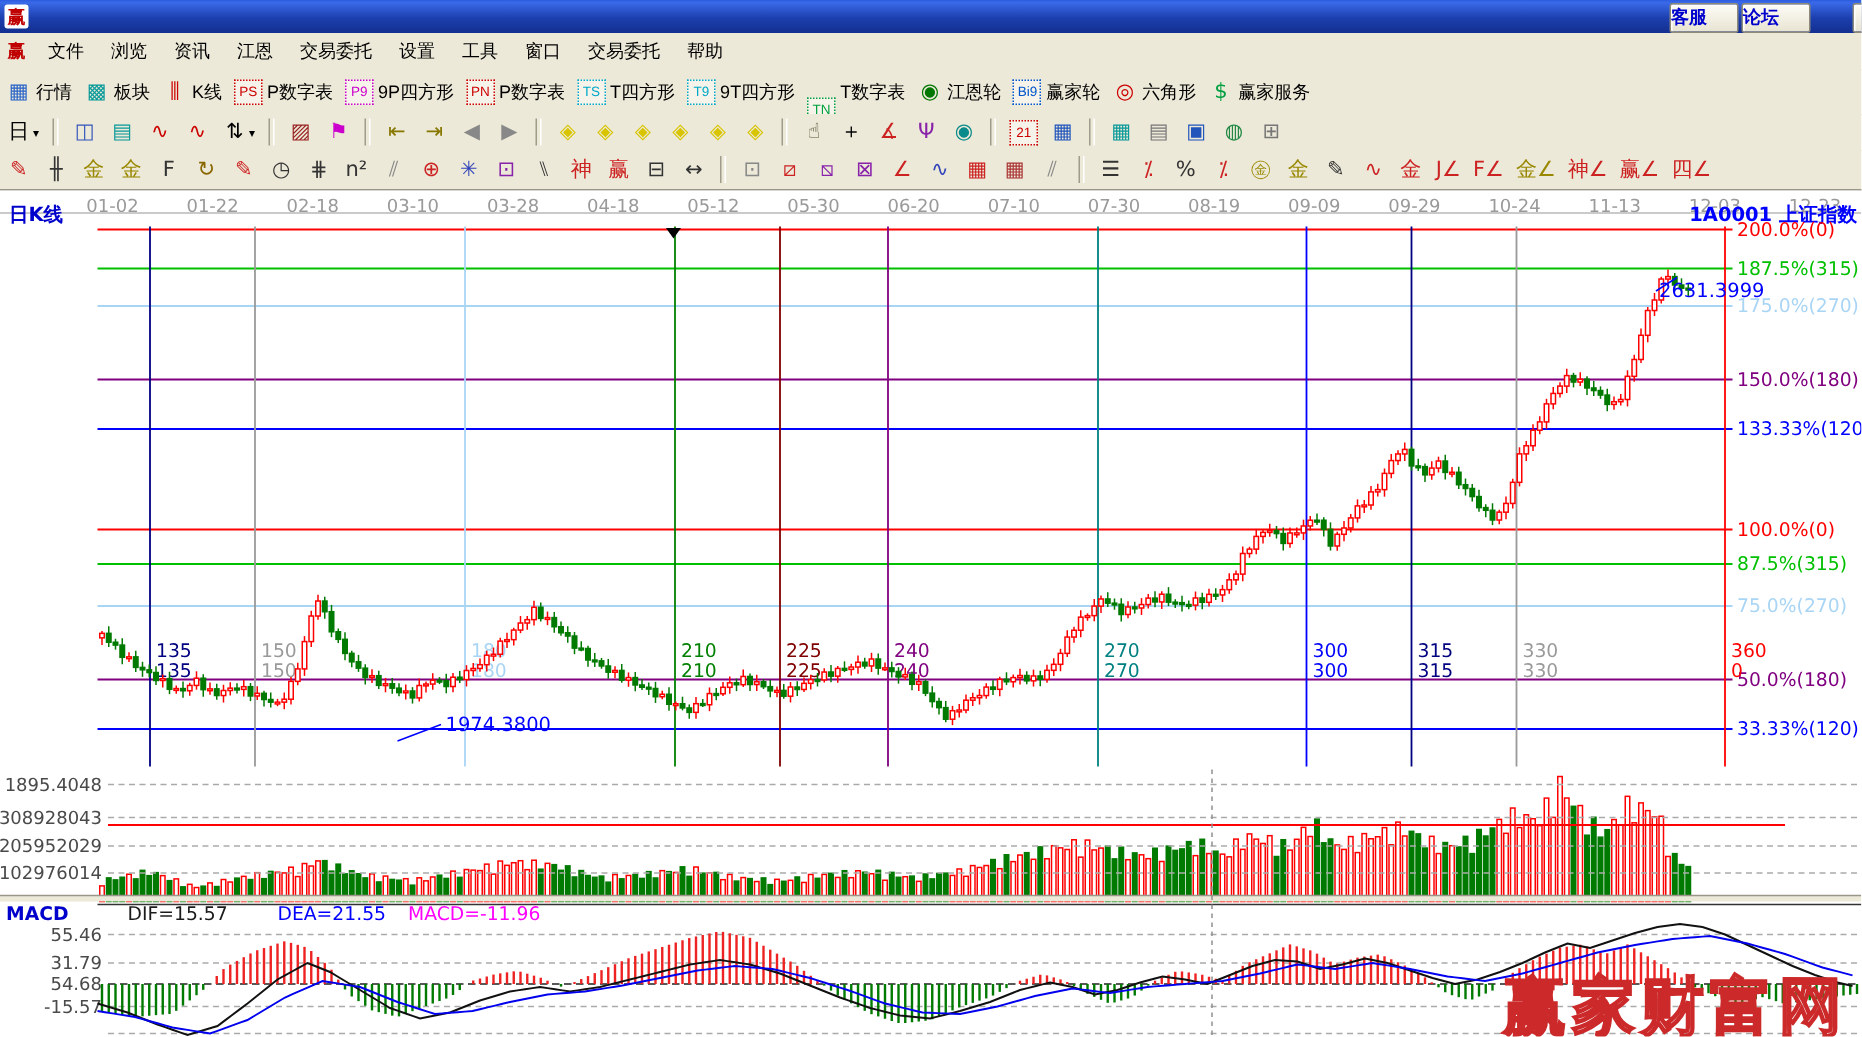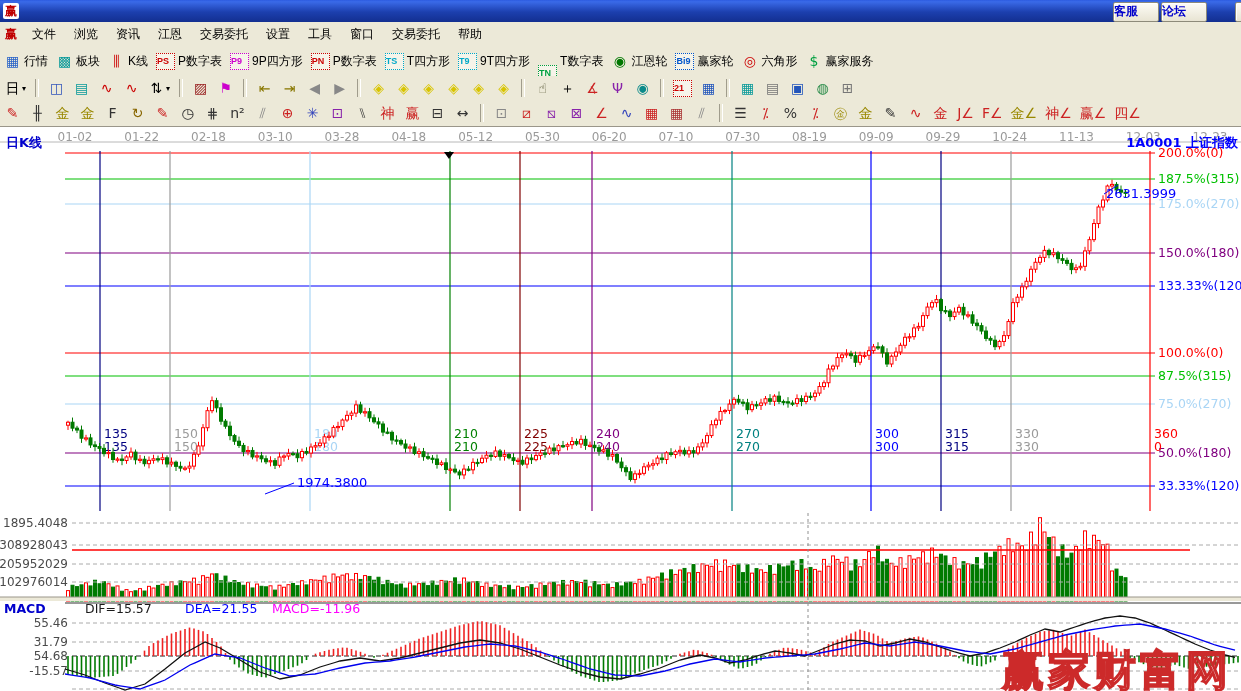--- a/index.html
+++ b/index.html
@@ -19,22 +19,22 @@
     border-bottom:1px solid #d8d4c0;}
   #menubar{top:22px;height:24px;}
   #menubar .mi{padding:0 9px;color:#000;cursor:default;}
   #menubar #menu-logo{color:#c00000;font-weight:bold;margin:0 6px 0 5px;}
   #toolbar1{top:46px;height:30px;border-bottom:1px solid #c8c4b0;}
   #toolbar2{top:76px;height:24px;}
   #toolbar3{top:100px;height:26px;border-bottom:1px solid #9a968a;}
   .titem{display:flex;align-items:center;margin:0 4px;white-space:nowrap;}
   .ico{display:inline-block;min-width:17px;height:17px;line-height:17px;text-align:center;
     font-size:14px;font-family:"DejaVu Sans",sans-serif;}
-  .badge{display:inline-block;width:17px;height:15px;line-height:15px;text-align:left;
-    font-size:9px;font-weight:bold;background:#f6f4ea;}
+  .badge{display:inline-block;width:17px;height:15px;line-height:15px;text-align:center;
+    font-size:9px;font-weight:normal;background:#f6f4ea;}
   .tlabel{margin-left:3px;color:#000;}
   .sep{width:2px;height:18px;border-left:1px solid #a09c8c;border-right:1px solid #fff;margin:0 5px;}
   .dd{font-size:8px;color:#000;margin-left:1px;}
   
   #chart-wrap{position:absolute;left:0;top:126px;width:1241px;height:565px;background:#fff;
     border-top:1px solid #9a968a;}
   svg text{font-family:"DejaVu Sans",sans-serif;}
 </style>
 </head>
 <body>

